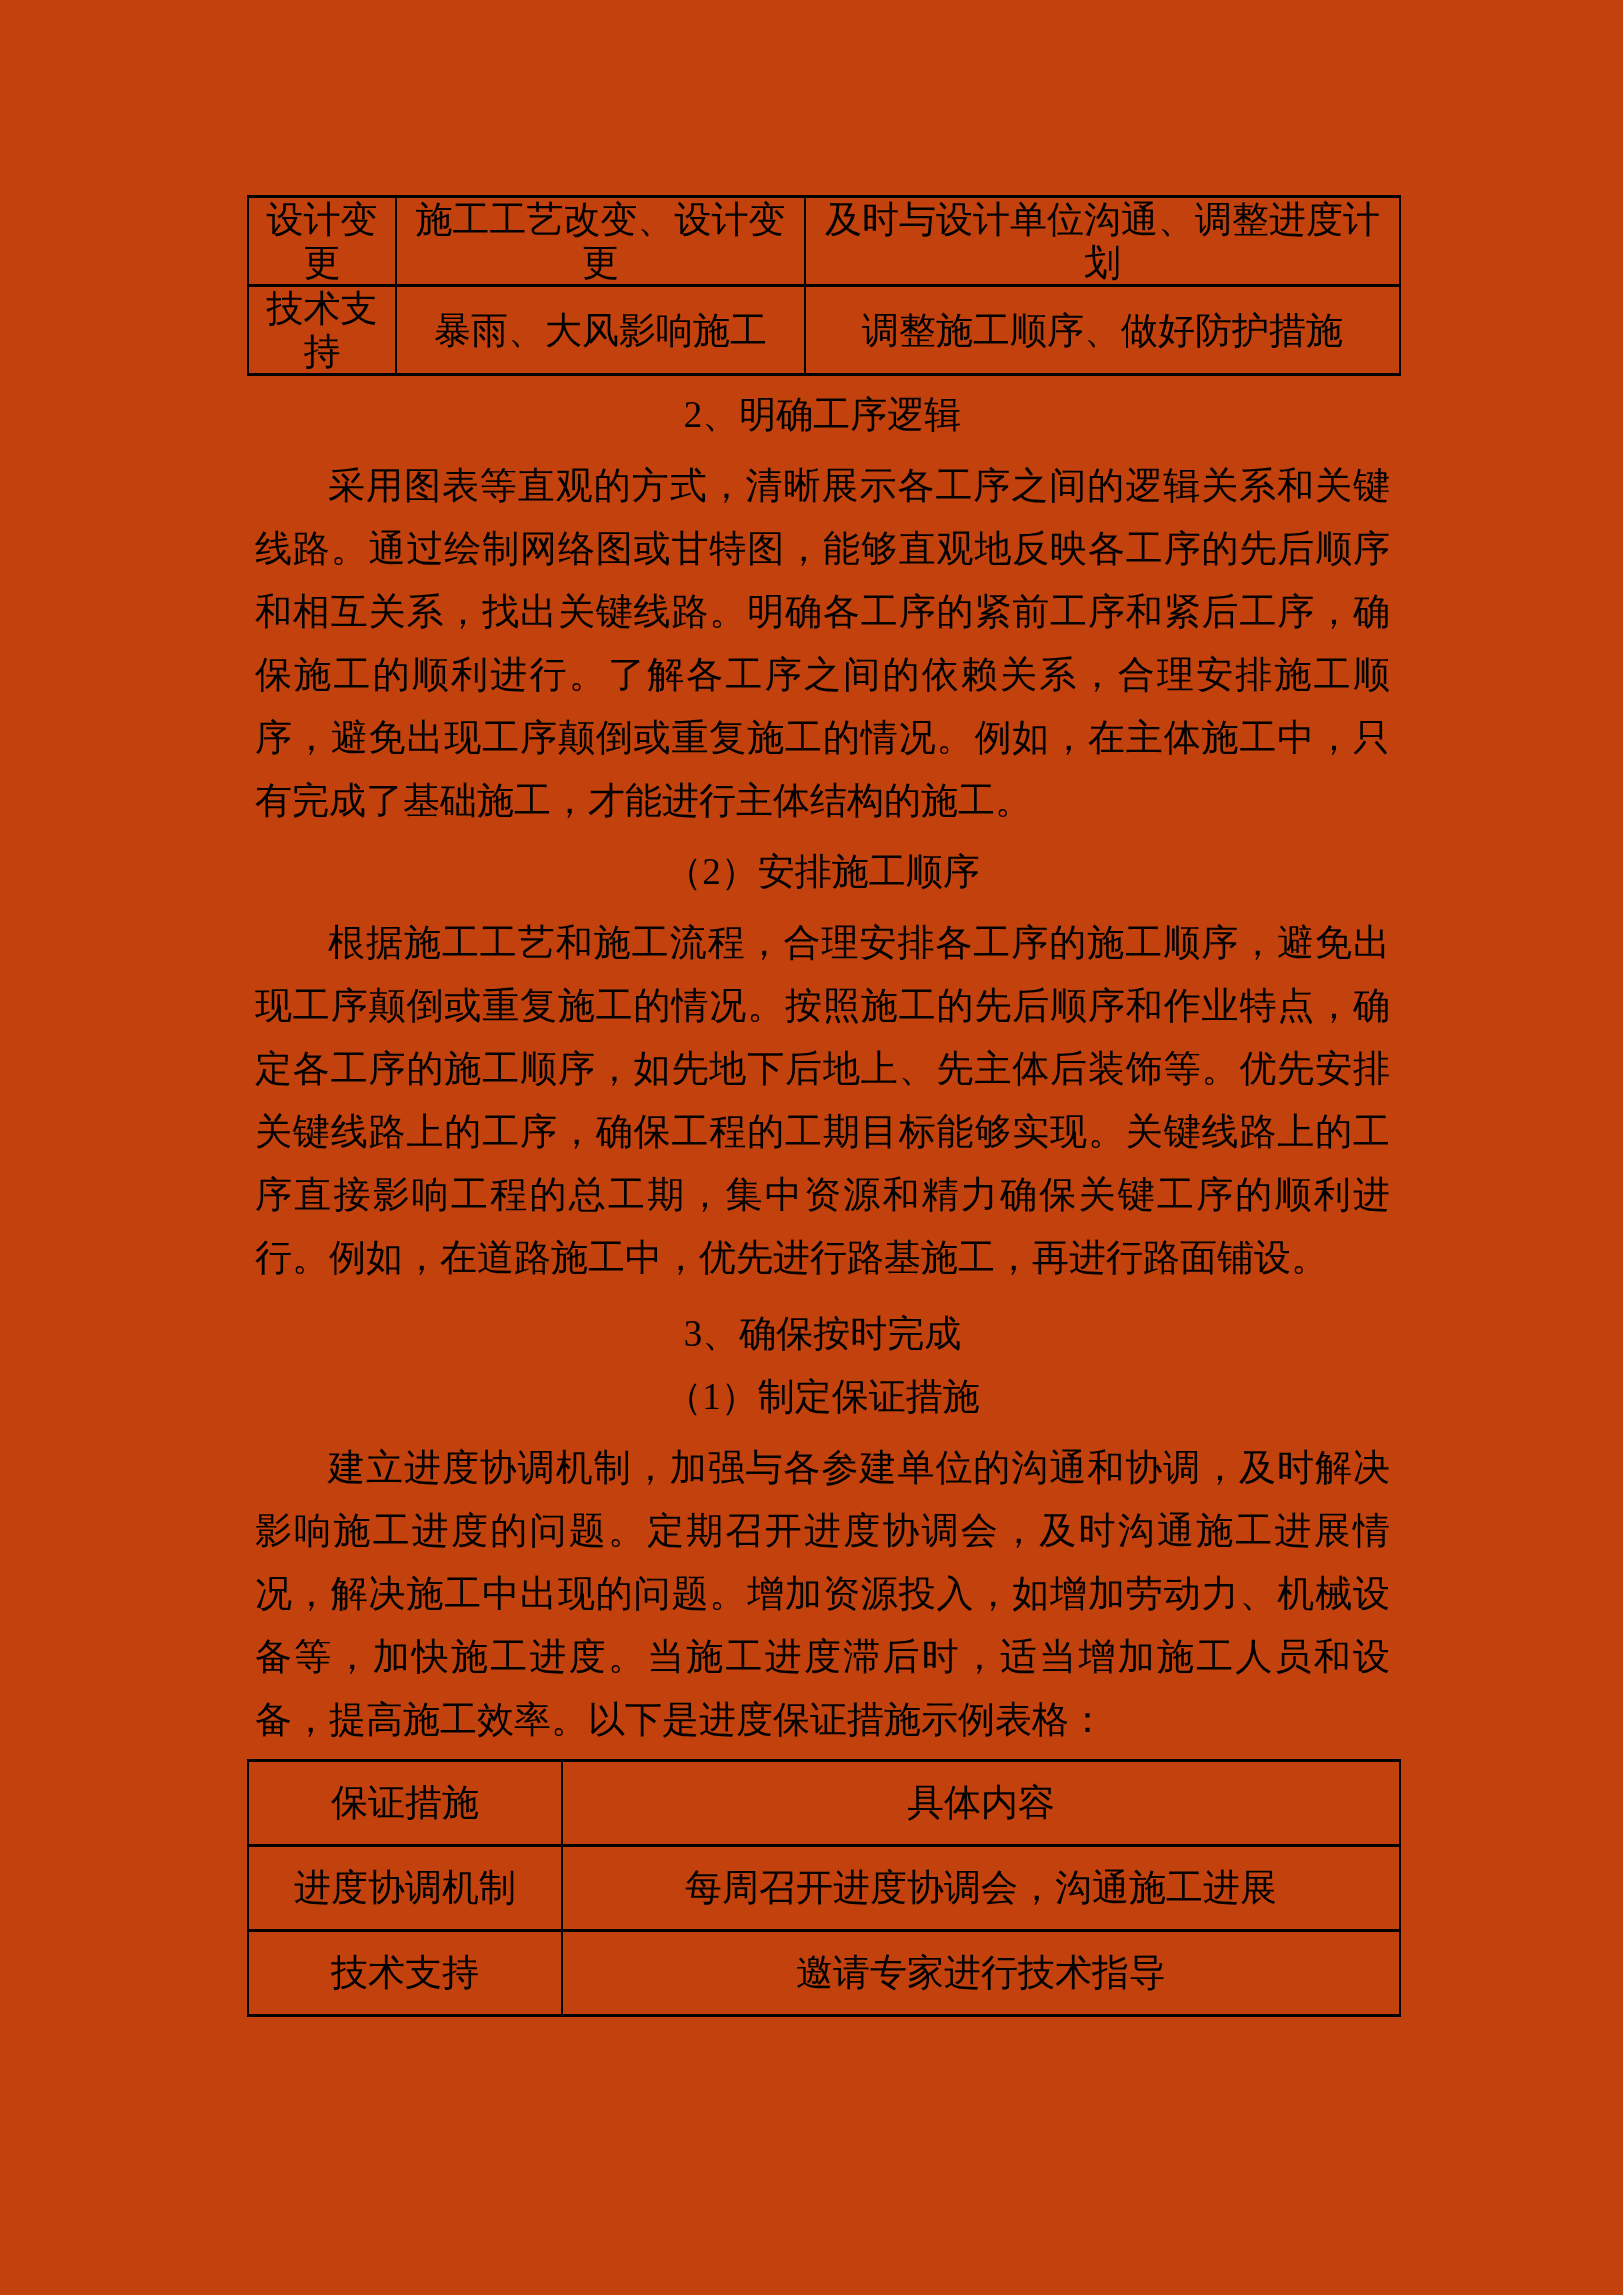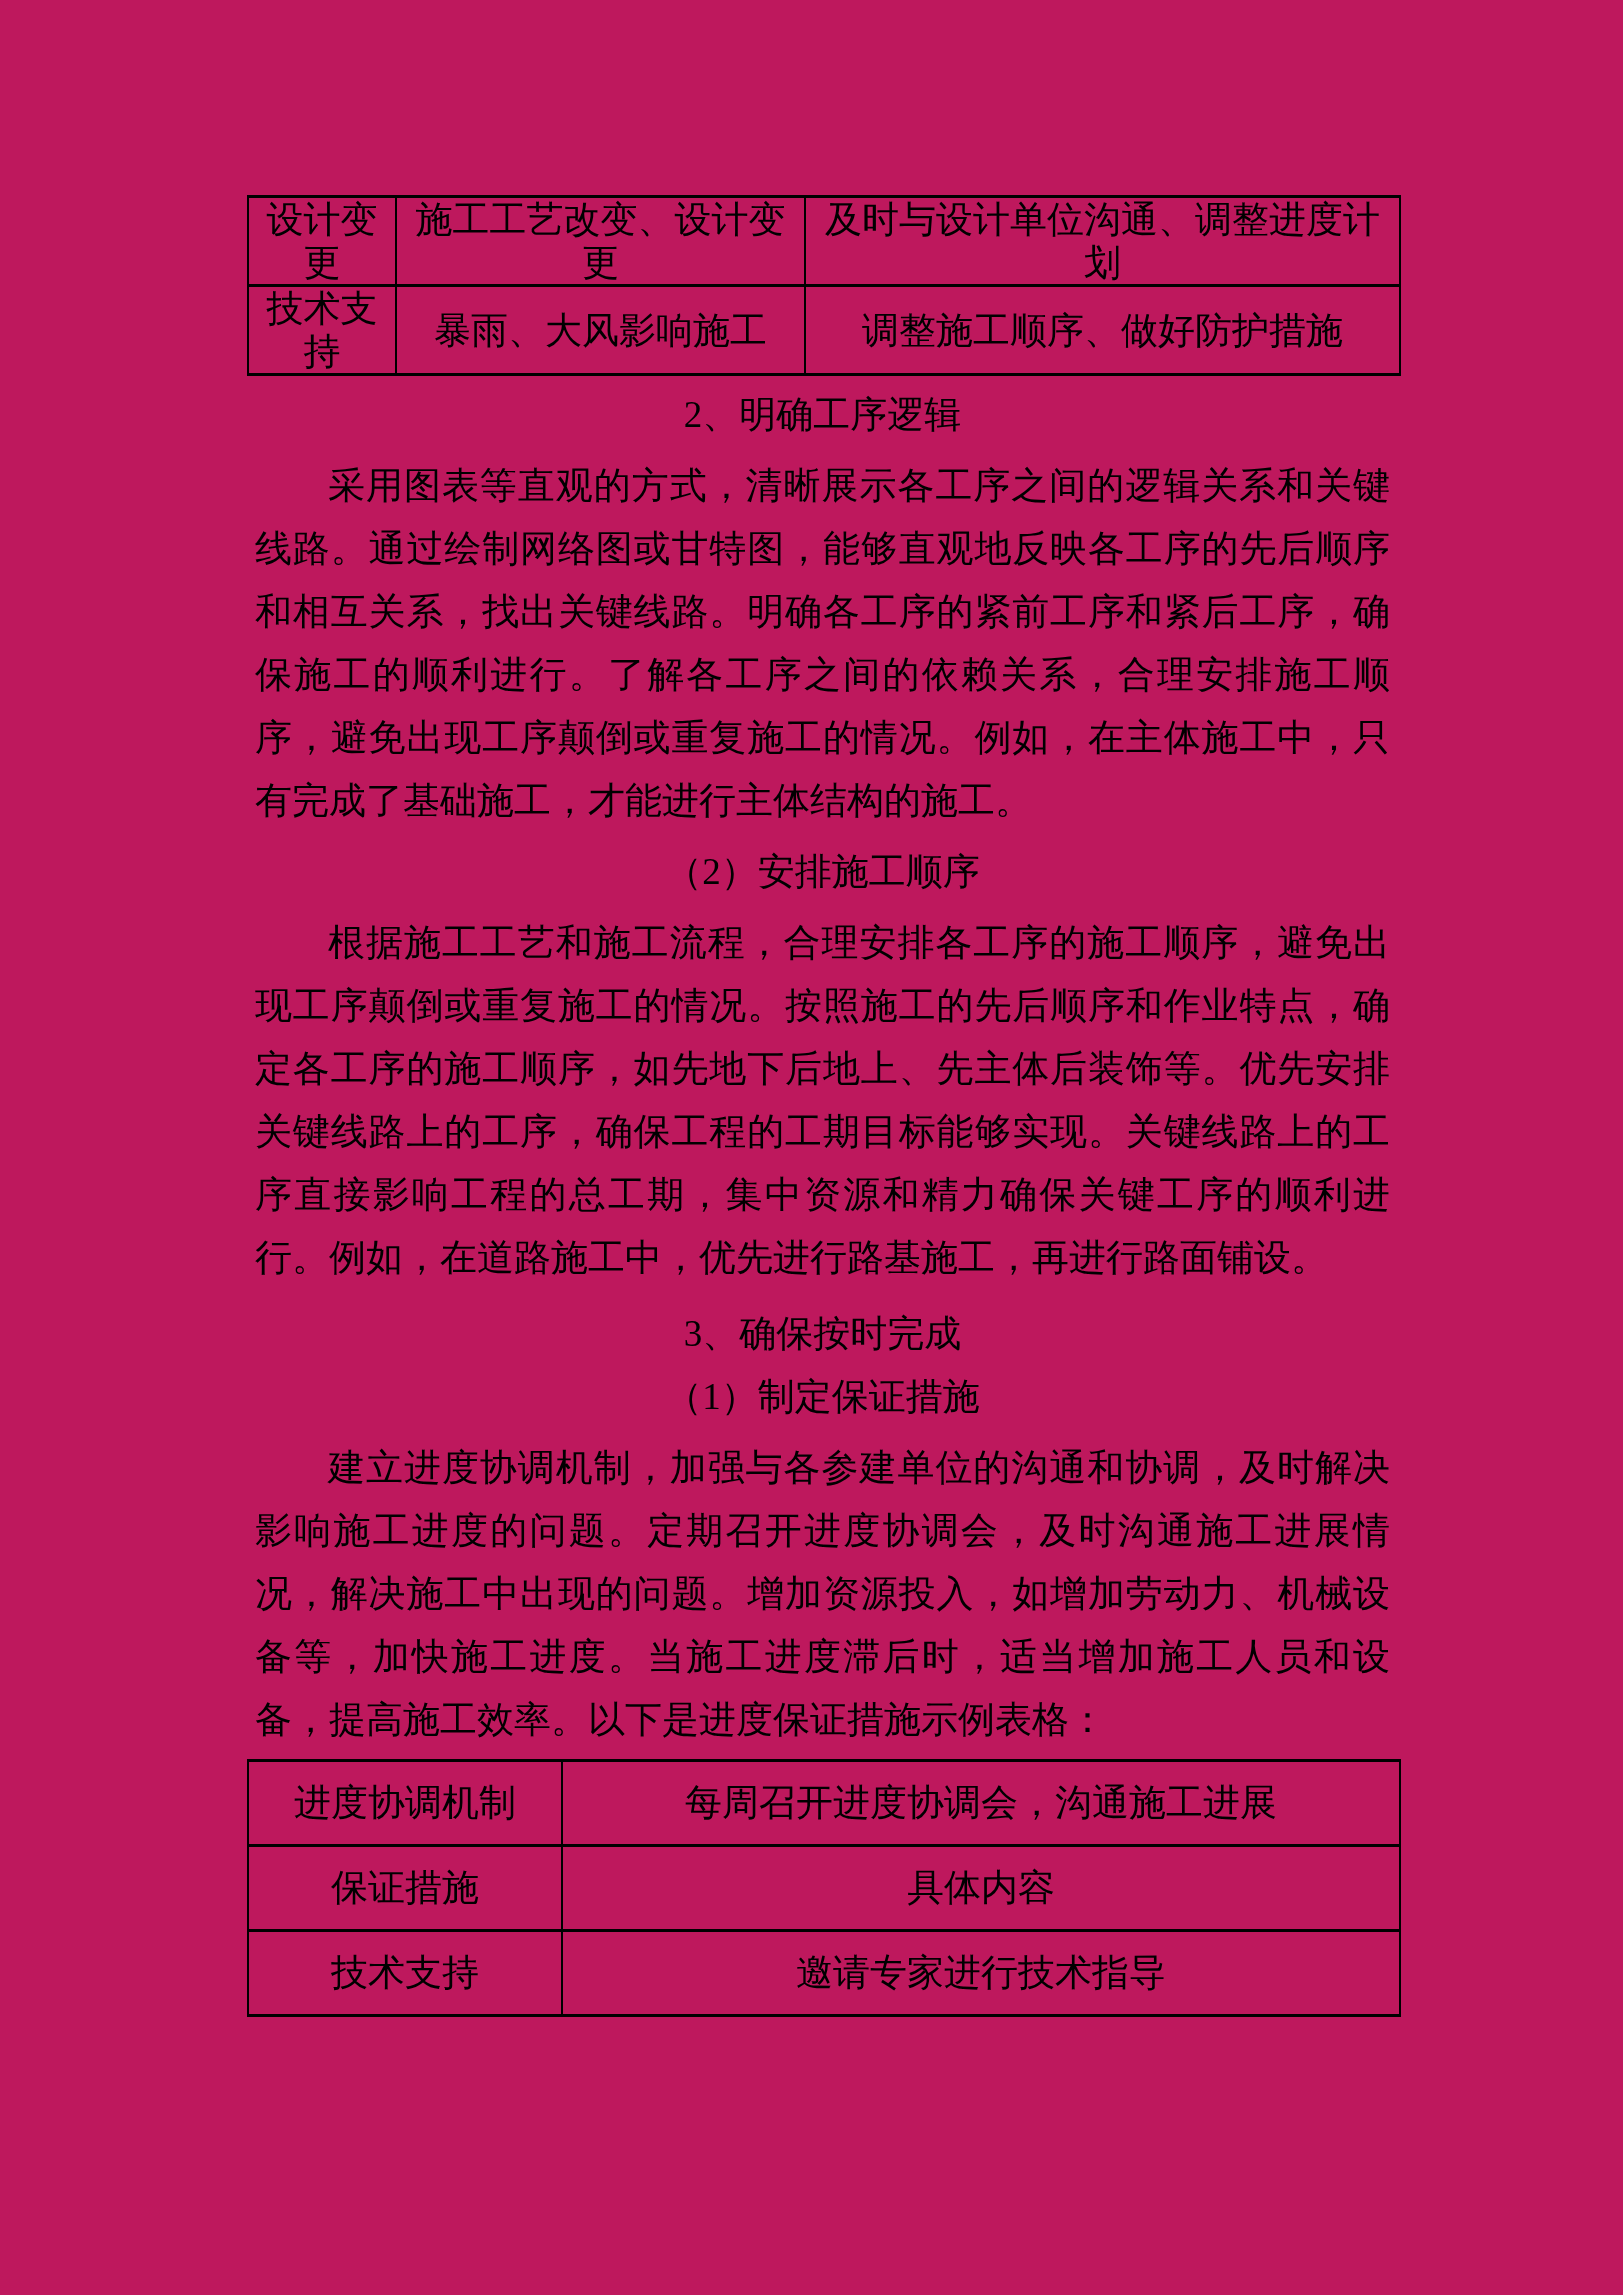--- a/index.html
+++ b/index.html
@@ -12,21 +12,21 @@
     height: 2295px;
     color: #000000;
     font-family: "Liberation Serif", "DejaVu Serif", serif;
     overflow: hidden;
   }
   .page {
     box-sizing: border-box;
     width: 1623px;
     height: 2295px;
     padding: 195px 225px 0 247px;
-    background: #be185d;
+    background: #c2410c;
   }
   
   table.doc-table {
     border-collapse: collapse;
     table-layout: fixed;
     width: 1152px;
   }
   table.doc-table td {
     border-left: 2px solid #000;
     border-right: 2px solid #000;
@@ -101,26 +101,26 @@
   <p class="heading">（1）制定保证措施</p>
   <p class="para">建立进度协调机制，加强与各参建单位的沟通和协调，及时解决影响施工进度的问题。定期召开进度协调会，及时沟通施工进展情况，解决施工中出现的问题。增加资源投入，如增加劳动力、机械设备等，加快施工进度。当施工进度滞后时，适当增加施工人员和设备，提高施工效率。以下是进度保证措施示例表格：</p>
 
   <table class="doc-table measures">
     <colgroup>
       <col class="meas-col-1">
         <col class="meas-col-2">
     </colgroup>
     <tbody>
       <tr>
+        <td>保证措施</td>
+        <td>具体内容</td>
+      </tr>
+      <tr>
         <td>进度协调机制</td>
         <td>每周召开进度协调会，沟通施工进展</td>
-      </tr>
-      <tr>
-        <td>保证措施</td>
-        <td>具体内容</td>
       </tr>
       <tr>
         <td>技术支持</td>
         <td>邀请专家进行技术指导</td>
       </tr>
     </tbody>
   </table>
 
 </div>
 

